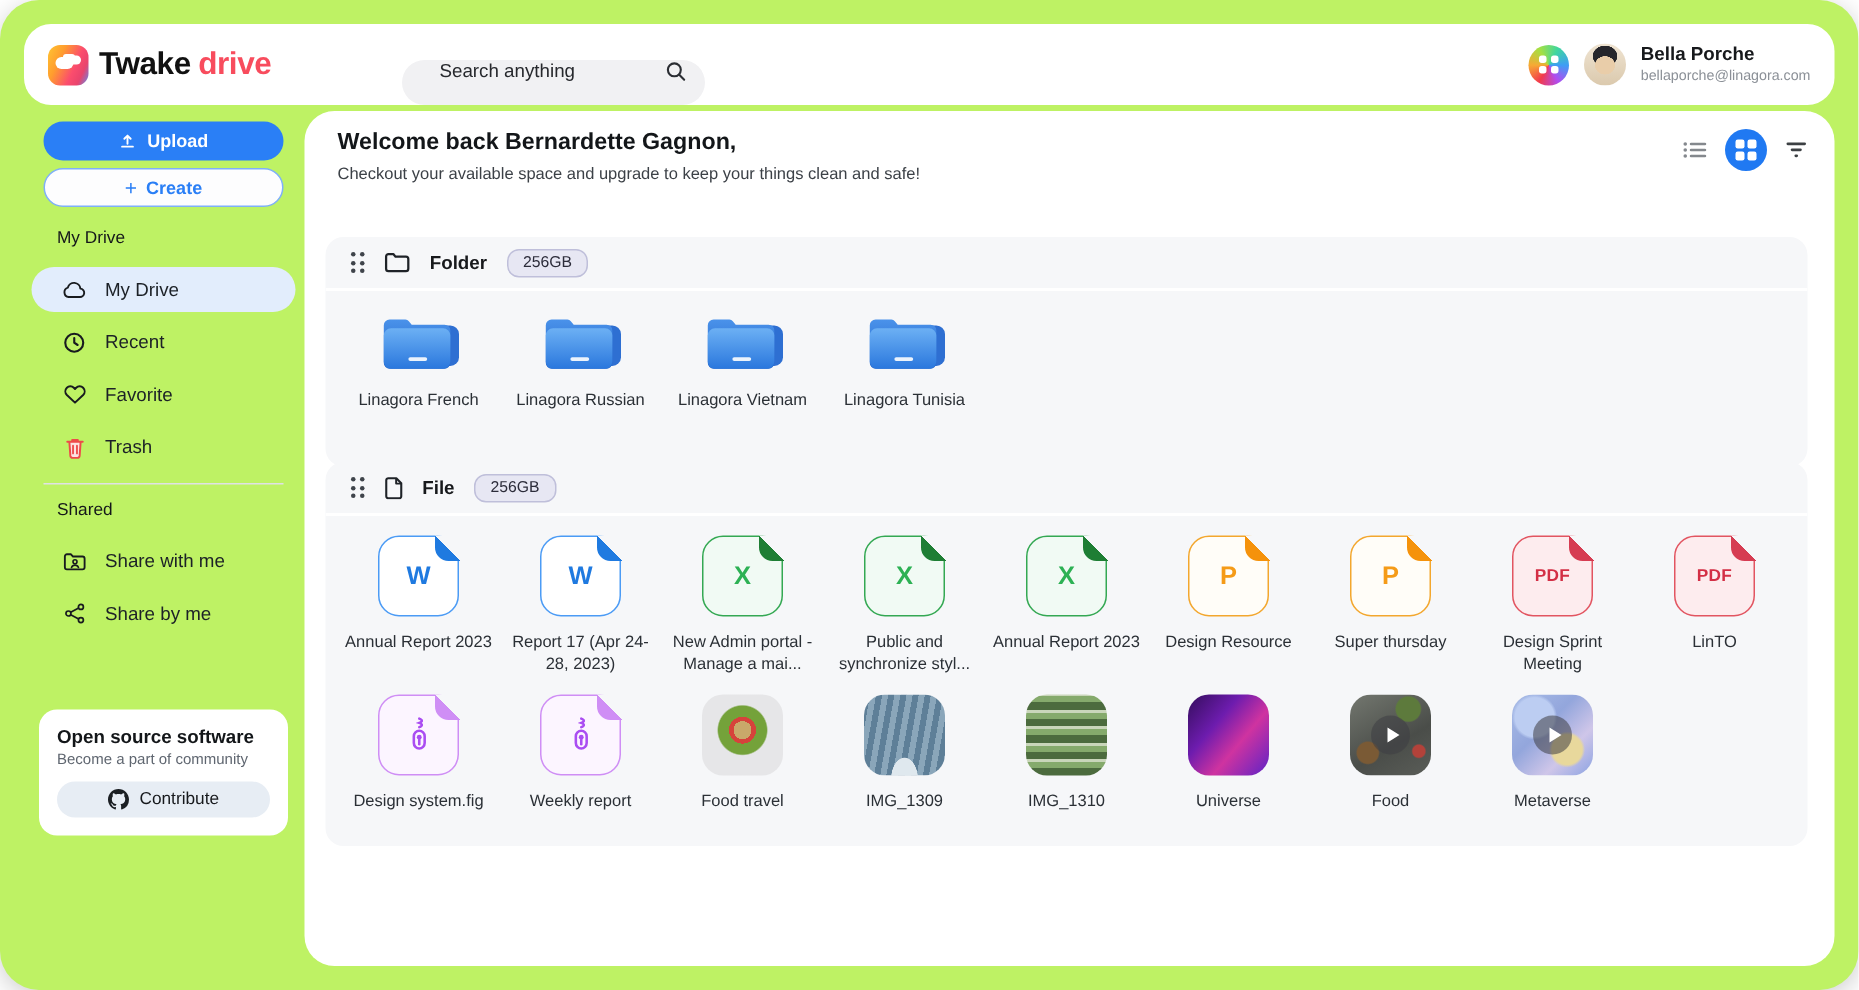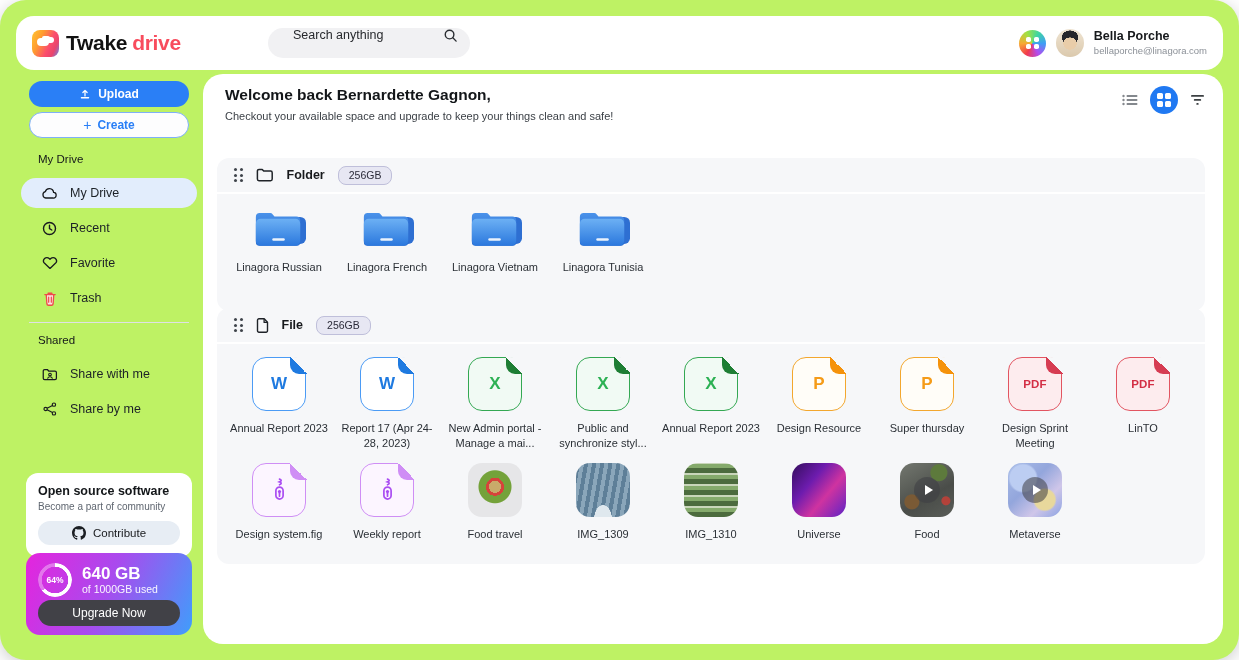--- a/index.html
+++ b/index.html
@@ -11,21 +11,21 @@
   
   .header { position:absolute; left:16px; top:16px; right:16px; height:54px;
             background:#fff; border-radius:18px; display:flex; align-items:center; }
   .logo { display:flex; align-items:center; gap:7px; margin-left:16px; }
   .logo-mark { width:27px; height:27px; border-radius:8px; position:relative;
     background:linear-gradient(115deg,#ffc531 0%,#ff9d2e 30%,#fb4d6d 62%,#e9446d 80%,#5b8def 100%); }
   .logo-mark::after { content:''; position:absolute; left:5px; top:8px; width:12px; height:8px;
     background:#fff; border-radius:6px; box-shadow:6px -2px 0 -1px #fff, 3px -4px 0 -2px #fff; }
   .logo-text { font-size:21px; font-weight:700; letter-spacing:-.3px; color:#111; }
   .logo-text .drive { color:#f84c5d; margin-left:5px; }
-  .searchbox { position:absolute; left:252px; top:12px; width:202px; height:30px; background:#f1f1f3;
+  .searchbox { position:absolute; left:252px; top:24px; width:202px; height:30px; background:#f1f1f3;
     border-radius:15px; display:flex; align-items:center; padding:0 12px 16px 25px; }
   .searchbox .ph { font-size:12.5px; color:#27292d; flex:1; }
   .hdr-right { margin-left:auto; display:flex; align-items:center; gap:10px; padding-right:16px; }
   .apps-btn { width:27px; height:27px; border-radius:50%;
     background:conic-gradient(from 210deg,#f23a4c,#f7a934,#a4e042,#3ed6a0,#3f9df5,#b14cf0,#f23a4c);
     display:grid; place-items:center; }
   .apps-btn .dots { display:grid; grid-template-columns:5px 5px; grid-gap:2.5px; }
   .apps-btn .dots span { width:5px; height:5px; background:#fff; border-radius:1.8px; }
   .avatar { width:28px; height:28px; border-radius:50%;
     background:radial-gradient(ellipse 11px 10px at 50% 52%,#e9cda9 60%,transparent 62%),
@@ -261,33 +261,20 @@
       <button class="oss-btn">
         <span>
           <svg width="14" height="14" viewBox="0 0 16 16">
               <path fill="#1b1f23" d="M8 0C3.58 0 0 3.58 0 8c0 3.54 2.29 6.53 5.47 7.59.4.07.55-.17.55-.38 0-.19-.01-.82-.01-1.49-2.01.37-2.53-.49-2.69-.94-.09-.23-.48-.94-.82-1.13-.28-.15-.68-.52-.01-.53.63-.01 1.08.58 1.23.82.72 1.21 1.87.87 2.33.66.07-.52.28-.87.51-1.07-1.78-.2-3.64-.89-3.64-3.95 0-.87.31-1.59.82-2.15-.08-.2-.36-1.02.08-2.12 0 0 .67-.21 2.2.82.64-.18 1.32-.27 2-.27s1.36.09 2 .27c1.53-1.04 2.2-.82 2.2-.82.44 1.1.16 1.92.08 2.12.51.56.82 1.27.82 2.15 0 3.07-1.87 3.75-3.65 3.95.29.25.54.73.54 1.48 0 1.07-.01 1.93-.01 2.2 0 .21.15.46.55.38A8.01 8.01 0 0 0 16 8c0-4.42-3.58-8-8-8z"></path>
             </svg>
         </span>
         <span>Contribute</span>
       </button>
     </div>
 
-    <div class="storage-card">
-      <div class="storage-top">
-        <div class="ring-wrap">
-          <div class="ring"></div>
-          <div class="ring-label">64%</div>
-        </div>
-        <div>
-          <div class="storage-used">640 GB</div>
-          <div class="storage-of">of 1000GB used</div>
-        </div>
-      </div>
-      <button class="btn-upgrade">Upgrade Now</button>
-    </div>
   </div>
 
   <div class="main">
     <div class="welcome">
       <h1>Welcome back Bernardette Gagnon,</h1>
       <p>Checkout your available space and upgrade to keep your things clean and safe!</p>
     </div>
     <div class="view-controls">
       <button class="icon-btn">
         <svg width="16" height="12" viewBox="0 0 16 12">
@@ -351,42 +338,42 @@
       <stop offset="0" stop-color="#4a92ea"></stop>
                     <stop offset="1" stop-color="#2264c8"></stop>
     </linearGradient>
   </defs>
   <rect x="12" y="10" width="44" height="28" rx="6" fill="#2e6fd2"></rect>
   <path d="M4 10a4 4 0 0 1 4-4h11a3 3 0 0 1 2.3 1.1l2 2.4H46a4 4 0 0 1 4 4V36a4 4 0 0 1-4 4H8a4 4 0 0 1-4-4z" fill="url(#bgrad)"></path>
   <rect x="4" y="12" width="46" height="28" rx="5" fill="url(#fgrad)"></rect>
   <rect x="21" y="32" width="13" height="2.6" rx="1.3" fill="rgba(255,255,255,.9)"></rect>
 </svg>
             </div>
-    <div class="tlabel">Linagora Russian</div>
+    <div class="tlabel">Linagora French</div>
           </div>
           <div class="tile">
             <div>
               <svg width="54" height="43" viewBox="0 0 56 44">
   <defs>
     <linearGradient id="fgrad" x1="0" y1="0" x2="0" y2="1">
       <stop offset="0" stop-color="#6cb0f4"></stop>
                     <stop offset="1" stop-color="#2a77dd"></stop>
     </linearGradient>
     <linearGradient id="bgrad" x1="0" y1="0" x2="0" y2="1">
       <stop offset="0" stop-color="#4a92ea"></stop>
                     <stop offset="1" stop-color="#2264c8"></stop>
     </linearGradient>
   </defs>
   <rect x="12" y="10" width="44" height="28" rx="6" fill="#2e6fd2"></rect>
   <path d="M4 10a4 4 0 0 1 4-4h11a3 3 0 0 1 2.3 1.1l2 2.4H46a4 4 0 0 1 4 4V36a4 4 0 0 1-4 4H8a4 4 0 0 1-4-4z" fill="url(#bgrad)"></path>
   <rect x="4" y="12" width="46" height="28" rx="5" fill="url(#fgrad)"></rect>
   <rect x="21" y="32" width="13" height="2.6" rx="1.3" fill="rgba(255,255,255,.9)"></rect>
 </svg>
             </div>
-    <div class="tlabel">Linagora French</div>
+    <div class="tlabel">Linagora Russian</div>
           </div>
           <div class="tile">
             <div>
               <svg width="54" height="43" viewBox="0 0 56 44">
   <defs>
     <linearGradient id="fgrad" x1="0" y1="0" x2="0" y2="1">
       <stop offset="0" stop-color="#6cb0f4"></stop>
                     <stop offset="1" stop-color="#2a77dd"></stop>
     </linearGradient>
     <linearGradient id="bgrad" x1="0" y1="0" x2="0" y2="1">

